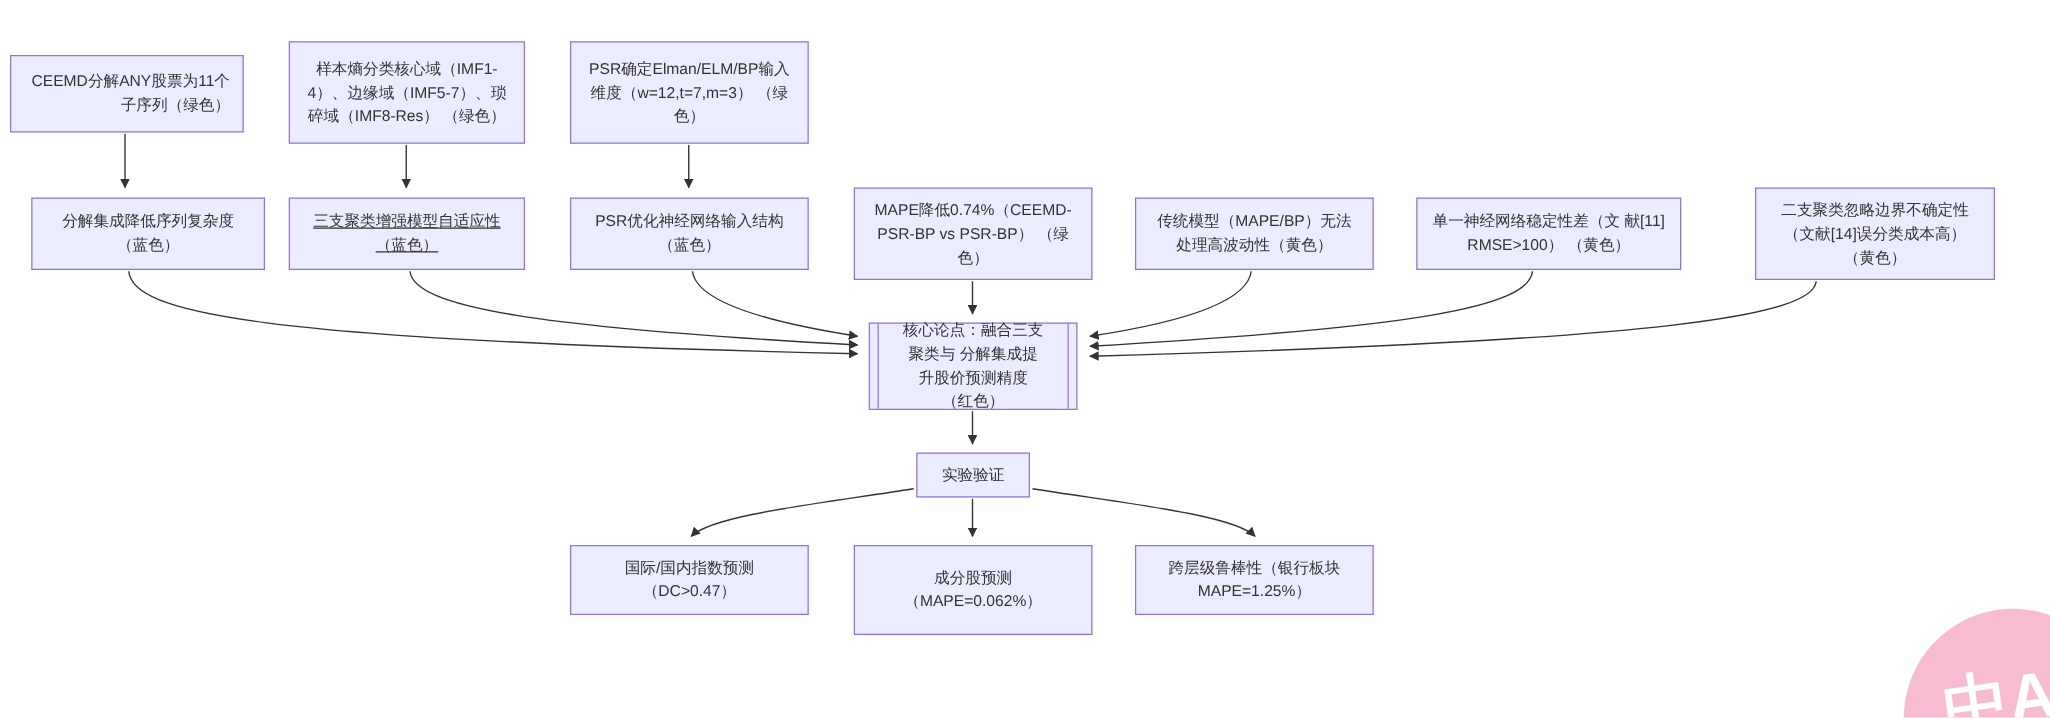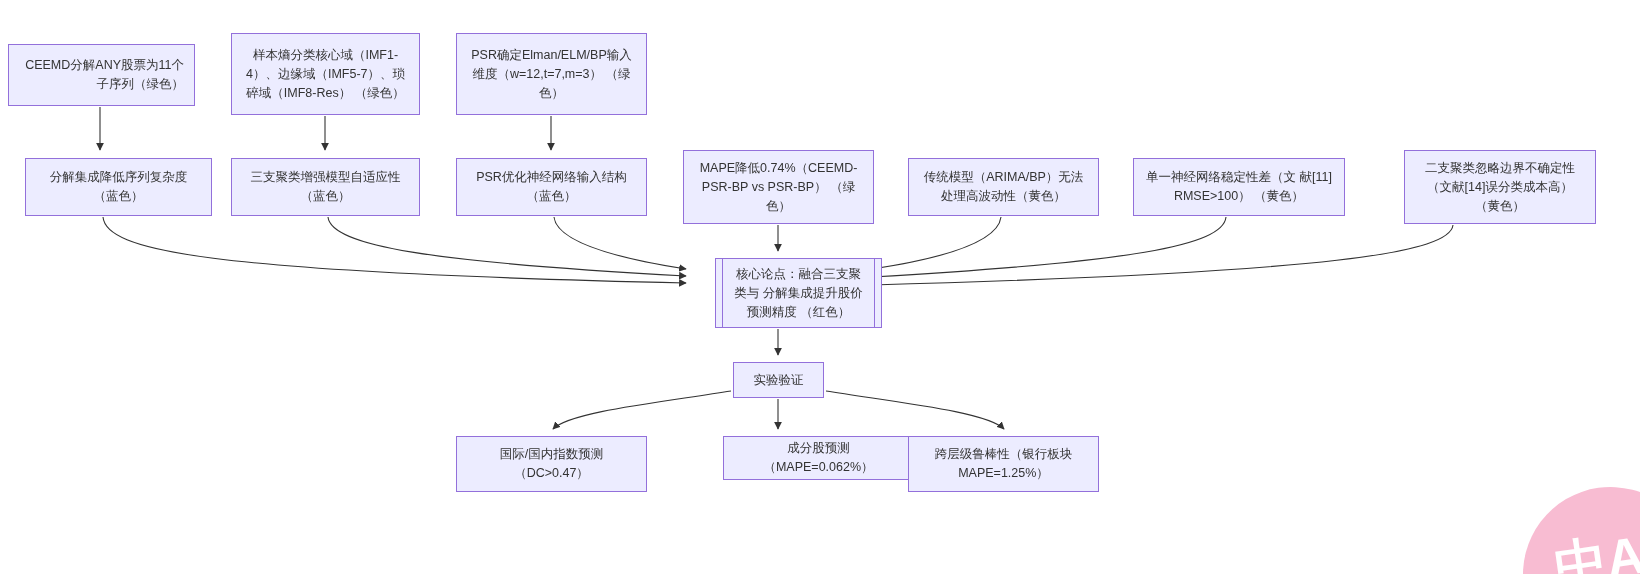--- a/index.html
+++ b/index.html
@@ -14,21 +14,21 @@
     background:#ECECFF;
     border:1px solid #9370DB;
     color:#333333;
     font-size:12.5px;
     line-height:19px;
     display:flex;align-items:center;justify-content:center;
     text-align:center;
     box-sizing:border-box;
     padding:4px 10px;
   }
-  .node.subroutine{padding:4px 16px;margin-left:20px;}
+  .node.subroutine{padding:4px 26px;}
   .node.subroutine::before,
   .node.subroutine::after{
     content:"";position:absolute;top:0;bottom:0;width:0;
     border-left:1px solid #9370DB;
   }
   .node.subroutine::before{left:6px;}
   .node.subroutine::after{right:6px;}
   .badge{
     position:absolute;border-radius:50%;
     display:flex;align-items:flex-start;justify-content:flex-start;
@@ -65,30 +65,30 @@
     <path d="M778 399 L778 429" marker-end="url(#arrow)"></path>
     <path d="M826 391 C902 403, 987 412, 1004 429" marker-end="url(#arrow)"></path>
   </g>
 </svg>
 
 <div class="node" style="left:8px;   top:44px;  width:187px; height:62px;text-align:right;">CEEMD分解ANY股票为11个 子序列（绿色）</div>
 <div class="node" style="left:231px; top:33px;  width:189px; height:82px;">样本熵分类核心域（IMF1-4）、边缘域（IMF5-7）、琐碎域（IMF8-Res） （绿色）</div>
 <div class="node" style="left:456px; top:33px;  width:191px; height:82px;text-align:center;">PSR确定Elman/ELM/BP输入 维度（w=12,t=7,m=3） （绿色）</div>
 
 <div class="node" style="left:25px;   top:158px; width:187px; height:58px;">分解集成降低序列复杂度 （蓝色）</div>
-<div class="node" style="left:231px; top:158px; width:189px; height:58px;">三支聚类增强模型自适应性 （蓝色）</div>
+<div class="node" style="left:231px; top:158px; width:189px; height:58px;text-decoration:underline;">三支聚类增强模型自适应性 （蓝色）</div>
 <div class="node" style="left:456px; top:158px; width:191px; height:58px;">PSR优化神经网络输入结构 （蓝色）</div>
 <div class="node" style="left:683px; top:150px; width:191px; height:74px;">MAPE降低0.74%（CEEMD-PSR-BP vs PSR-BP） （绿色）</div>
-<div class="node" style="left:908px; top:158px; width:191px; height:58px;">传统模型（ARIMA/BP）无法 处理高波动性（黄色）</div>
+<div class="node" style="left:908px; top:158px; width:191px; height:58px;">传统模型（MAPE/BP）无法 处理高波动性（黄色）</div>
 <div class="node" style="left:1133px;top:158px; width:212px; height:58px;">单一神经网络稳定性差（文 献[11] RMSE&gt;100） （黄色）</div>
 <div class="node" style="left:1360px;top:150px; width:192px; height:74px;margin-left:44px;">二支聚类忽略边界不确定性 （文献[14]误分类成本高） （黄色）</div>
 
 <div class="node subroutine" style="left:695px; top:258px; width:167px; height:70px;">核心论点：融合三支聚类与 分解集成提升股价预测精度 （红色）</div>
 
 <div class="node" style="left:733px; top:362px; width:91px;  height:36px;">实验验证</div>
 
 <div class="node" style="left:456px; top:436px; width:191px; height:56px;">国际/国内指数预测 （DC&gt;0.47）</div>
-<div class="node" style="left:683px; top:436px; width:191px; height:44px;margin-left:40px;">成分股预测 （MAPE=0.062%）</div>
+<div class="node" style="left:683px; top:436px; width:191px; height:72px;">成分股预测 （MAPE=0.062%）</div>
 <div class="node" style="left:908px; top:436px; width:191px; height:56px;">跨层级鲁棒性（银行板块 MAPE=1.25%）</div>
 
 <div class="badge" style="left:1523px; top:487px; width:175px; height:175px; background:#F8BCD2;">
   <span>中A</span>
 </div>
 
 </body></html>

